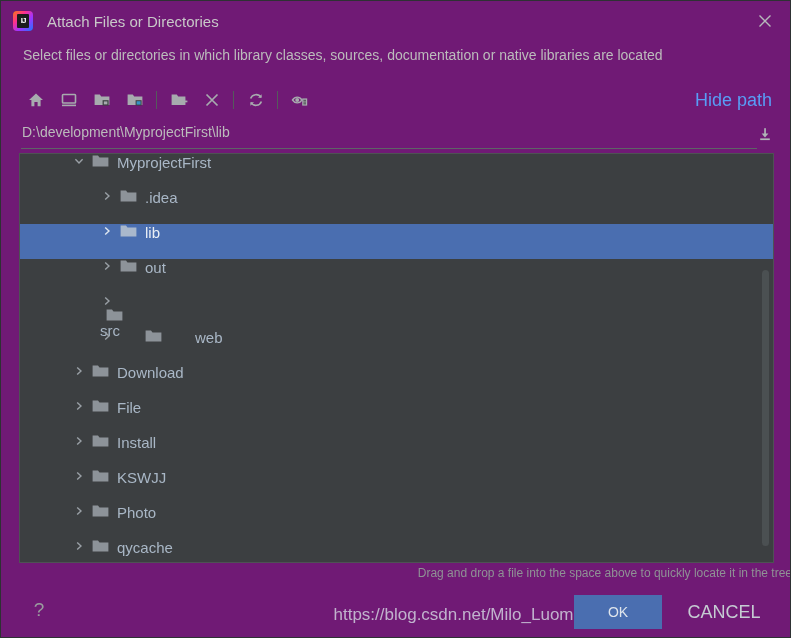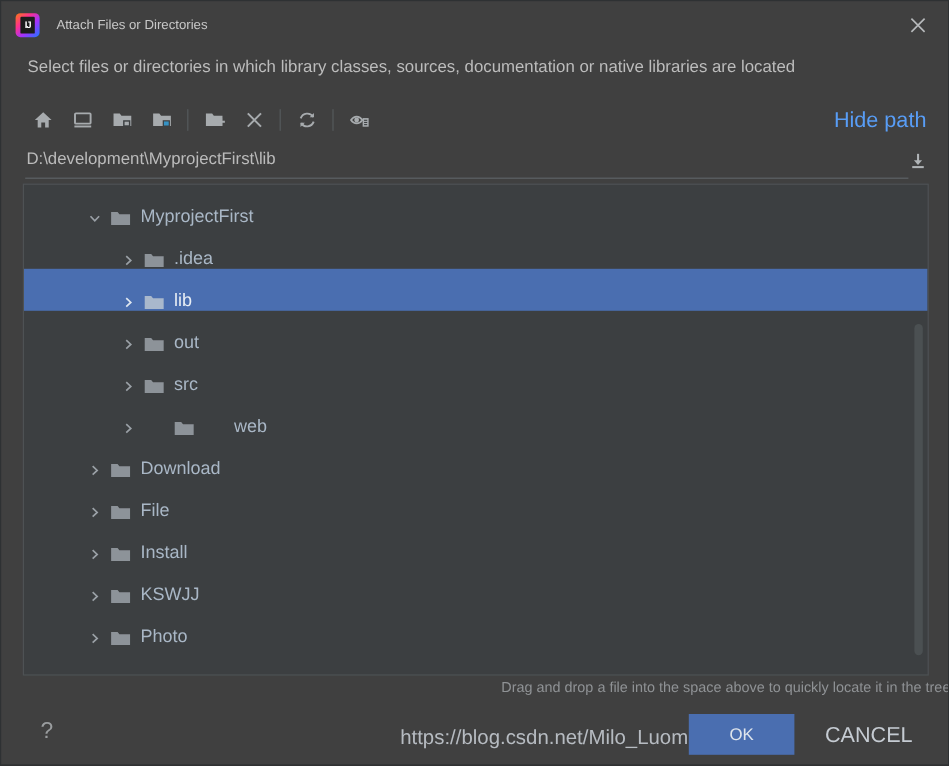--- a/index.html
+++ b/index.html
@@ -7,21 +7,21 @@
     padding: 0;
     background: #2b2b2b;
   }
   body {
     font-family: "Liberation Sans", sans-serif;
   }
   .dialog {
     position: relative;
     width: 791px;
     height: 638px;
-    background: #404040;
+    background: #701a75;
     color: #bbbbbb;
     overflow: hidden;
     box-sizing: border-box;
     border: 1px solid #2e3133;
   }
 
   
   .titlebar {
     position: absolute;
     left: 0; top: 0;
@@ -47,21 +47,21 @@
     font-size: 8px;
     line-height: 14px;
     text-align: center;
     color: #ffffff;
     font-family: "Liberation Sans", sans-serif;
     font-weight: bold;
     letter-spacing: -1px;
   }
   .dialog-title {
     margin-left: 14px;
-    font-size: 11px;
+    font-size: 15px;
     color: #c8c8c8;
     white-space: nowrap;
   }
   .close-btn {
     position: absolute;
     right: 10px; top: 6px;
     width: 30px; height: 28px;
     display: flex;
     align-items: center;
     justify-content: center;
@@ -144,21 +144,21 @@
     width: 755px; height: 410px;
     background: #3c3f41;
     border: 1px solid #4e5254;
     box-sizing: border-box;
     overflow: hidden;
   }
   .tree-row {
     position: relative;
     height: 35px;
     display: flex;
-    align-items: flex-end;
+    align-items: flex-start;
     cursor: pointer;
     white-space: nowrap;
   }
   .tree-row.selected {
     background: #4a6eb0;
   }
   .tree-row .twisty {
     width: 14px; height: 14px;
     display: flex;
     align-items: center;
@@ -401,21 +401,21 @@
               <path d="M4.2 2.4 L8 6 L4.2 9.6" fill="none" stroke="#9aa0a6" stroke-width="1.4"></path>
             </svg>
           </span>
           <span class="folder-ico">
             <svg width="17" height="14" viewBox="0 0 17 14">
               <path d="M0.6 1.6 h5.4 l1.5 1.9 h8.9 v8.9 h-15.8 z" fill="#8d9399"></path>
             </svg>
           </span>
           <span class="label">out</span>
         </div>
-        <div class="tree-row" style="padding-left: 80px;">
+        <div class="tree-row" style="padding-left: 80px; flex-direction: column;">
           <span class="twisty">
             <svg width="12" height="12" viewBox="0 0 12 12">
               <path d="M4.2 2.4 L8 6 L4.2 9.6" fill="none" stroke="#9aa0a6" stroke-width="1.4"></path>
             </svg>
           </span>
           <span class="folder-ico">
             <svg width="17" height="14" viewBox="0 0 17 14">
               <path d="M0.6 1.6 h5.4 l1.5 1.9 h8.9 v8.9 h-15.8 z" fill="#8d9399"></path>
             </svg>
           </span>
@@ -491,20 +491,33 @@
             <svg width="12" height="12" viewBox="0 0 12 12">
               <path d="M4.2 2.4 L8 6 L4.2 9.6" fill="none" stroke="#9aa0a6" stroke-width="1.4"></path>
             </svg>
           </span>
           <span class="folder-ico">
             <svg width="17" height="14" viewBox="0 0 17 14">
               <path d="M0.6 1.6 h5.4 l1.5 1.9 h8.9 v8.9 h-15.8 z" fill="#8d9399"></path>
             </svg>
           </span>
           <span class="label">Photo</span>
+        </div>
+        <div class="tree-row" style="padding-left: 52px;">
+          <span class="twisty">
+            <svg width="12" height="12" viewBox="0 0 12 12">
+              <path d="M4.2 2.4 L8 6 L4.2 9.6" fill="none" stroke="#9aa0a6" stroke-width="1.4"></path>
+            </svg>
+          </span>
+          <span class="folder-ico">
+            <svg width="17" height="14" viewBox="0 0 17 14">
+              <path d="M0.6 1.6 h5.4 l1.5 1.9 h8.9 v8.9 h-15.8 z" fill="#8d9399"></path>
+            </svg>
+          </span>
+          <span class="label">qycache</span>
         </div>
       </div>
     <div class="scrollbar-track">
       <div class="scrollbar-thumb"></div>
     </div>
   </div>
 
   <div class="hint">Drag and drop a file into the space above to quickly locate it in the tree</div>
 
   <div class="help-btn">?</div>

